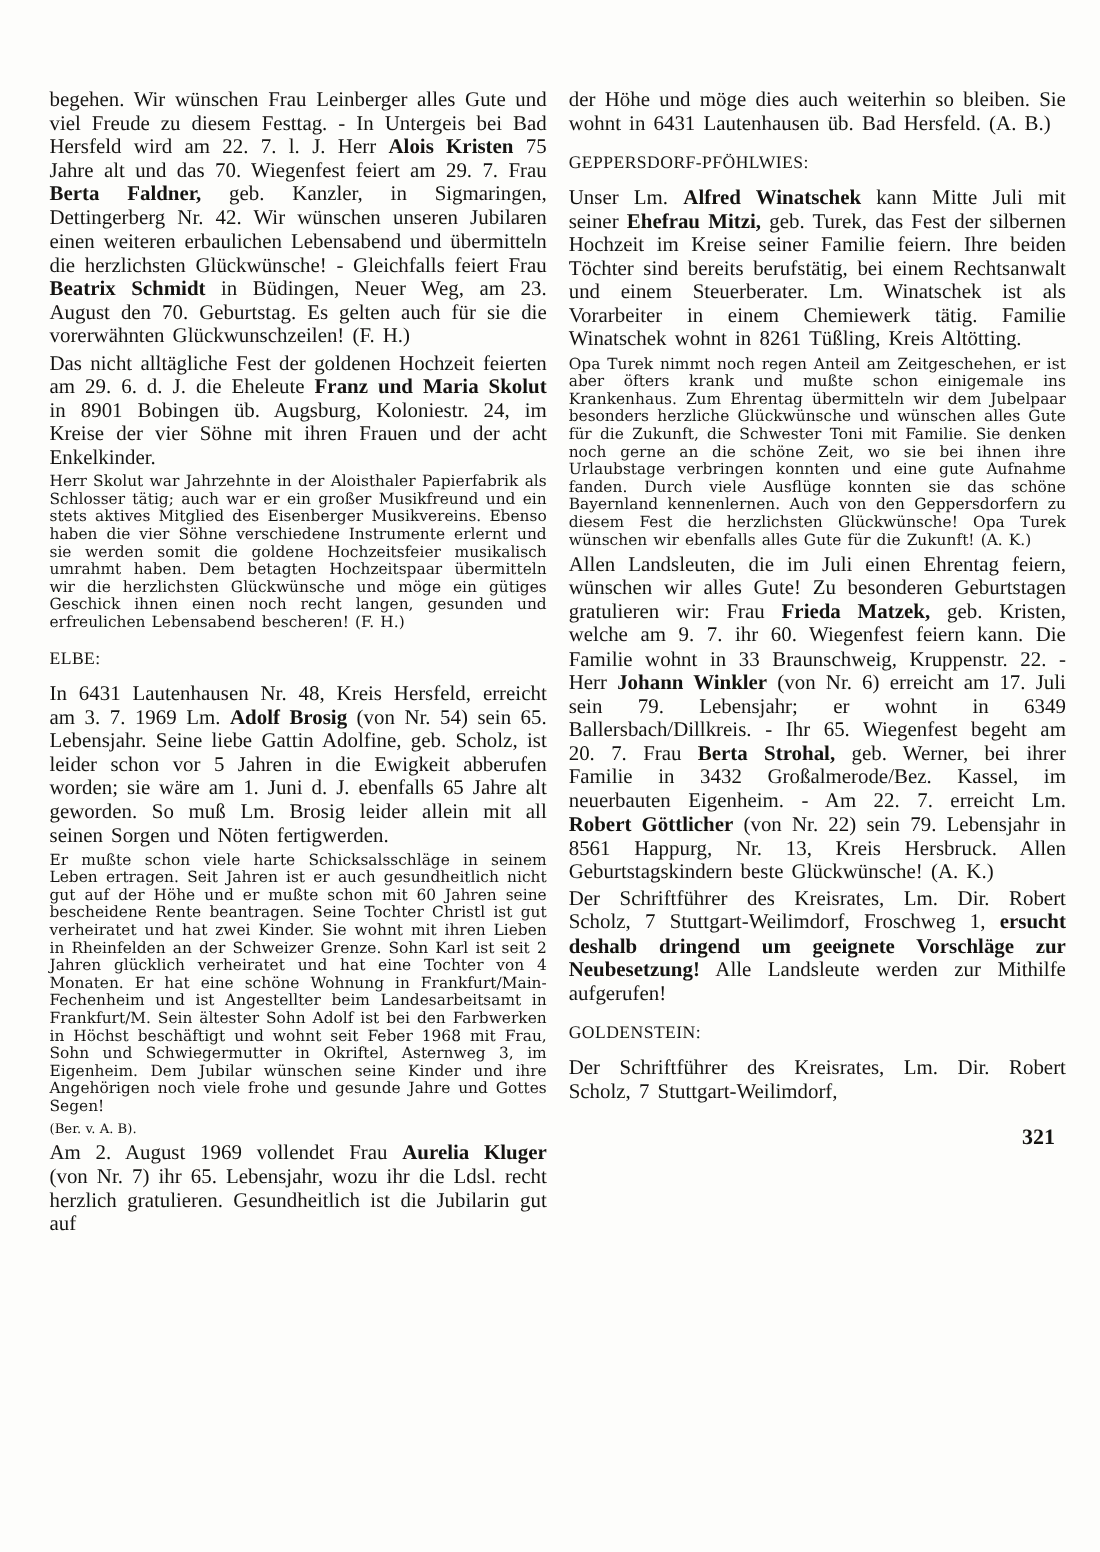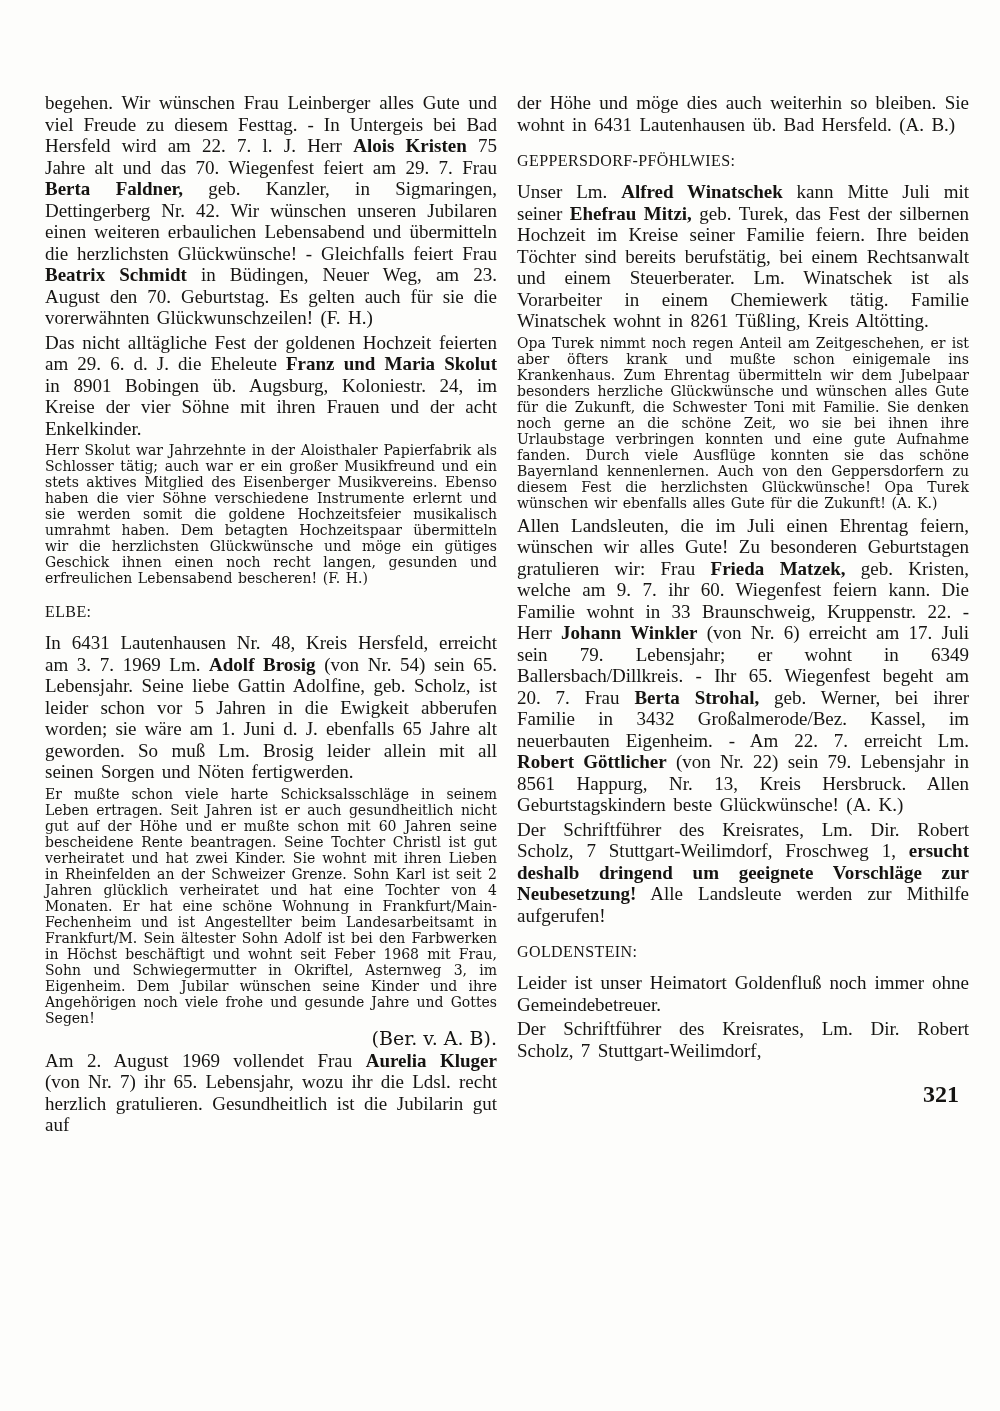--- a/index.html
+++ b/index.html
@@ -11,21 +11,21 @@
     -webkit-font-smoothing: antialiased;
   }
   .page {
     position: relative;
     width: 1000px; height: 1411px;
     background: #fdfdfb;
     overflow: hidden;
   }
   .col {
     position: absolute;
-    top: 92px;
+    top: 80px;
     width: 452px;
   }
   .col-left  { left: 45px; }
   .col-right { left: 517px; }
   p.body {
     font-size: 19px;
     line-height: 21.5px;
     text-align: justify;
     margin: 0 0 3px 0;
     word-spacing: 0.14em;
@@ -33,35 +33,35 @@
   p.small {
     font-family: "DejaVu Serif", serif;
     font-size: 14px;
     line-height: 16px;
     text-align: justify;
     margin: 0 0 4px 0;
     word-spacing: 0.08em;
   }
   p.small-sig {
     font-family: "DejaVu Serif", serif;
-    font-size: 19px;
+    font-size: 12px;
     line-height: 16px;
-    text-align: right;
+    text-align: left;
     margin: 0 0 4px 0;
   }
   h2.sect {
     font-size: 16px;
     line-height: 22px;
     font-weight: normal;
     letter-spacing: 0.4px;
     margin: 15px 0 9px 0;
   }
   .b { font-weight: bold; }
   .pageno {
-    font-size: 24px;
+    font-size: 20px;
     font-weight: bold;
     text-align: right;
     margin-top: 20px;
     padding-right: 10px;
   }
 </style>
 </head>
 <body>
 
 <div class="page">
@@ -97,21 +97,20 @@
     <p class="small">Opa Turek nimmt noch regen Anteil am Zeitgeschehen, er ist aber öfters krank und mußte schon einigemale ins Krankenhaus. Zum Ehrentag übermitteln wir dem Jubelpaar besonders herzliche Glückwünsche und wünschen alles Gute für die Zukunft, die Schwester Toni mit Familie. Sie denken noch gerne an die schöne Zeit, wo sie bei ihnen ihre Urlaubstage verbringen konnten und eine gute Aufnahme fanden. Durch viele Ausflüge konnten sie das schöne Bayernland kennenlernen. Auch von den Geppersdorfern zu diesem Fest die herzlichsten Glückwünsche! Opa Turek wünschen wir ebenfalls alles Gute für die Zukunft! (A. K.)</p>
 
     <p class="body"><span>Allen Landsleuten, die im Juli einen Ehrentag feiern, wünschen wir alles Gute! Zu besonderen Geburtstagen gratulieren wir: Frau </span><span class="b">Frieda Matzek,</span><span> geb. Kristen, welche am 9. 7. ihr 60. Wiegenfest feiern kann. Die Familie wohnt in 33 Braunschweig, Kruppenstr. 22. - Herr </span><span class="b">Johann Winkler</span><span> (von Nr. 6) erreicht am 17. Juli sein 79. Lebensjahr; er wohnt in 6349 Ballersbach/Dillkreis. - Ihr 65. Wiegenfest begeht am 20. 7. Frau </span><span class="b">Berta Strohal,</span><span> geb. Werner, bei ihrer Familie in 3432 Großalmerode/Bez. Kassel, im neuerbauten Eigenheim. - Am 22. 7. erreicht Lm. </span><span class="b">Robert Göttlicher</span><span> (von Nr. 22) sein 79. Lebensjahr in 8561 Happurg, Nr. 13, Kreis Hersbruck. Allen Geburtstagskindern beste Glückwünsche! (A. K.)</span></p>
 
 
 
     <p class="body"><span>Der Schriftführer des Kreisrates, Lm. Dir. Robert Scholz, 7 Stuttgart-Weilimdorf, Froschweg 1, </span><span class="b">ersucht deshalb dringend um geeignete Vorschläge zur Neubesetzung!</span><span> Alle Landsleute werden zur Mithilfe aufgerufen!</span></p>
 
     <h2 class="sect">GOLDENSTEIN:</h2>
 
-    <p class="body">Leider ist unser Heimatort Goldenfluß noch immer ohne Gemeindebetreuer.</p>
 
     <p class="body">Der Schriftführer des Kreisrates, Lm. Dir. Robert Scholz, 7 Stuttgart-Weilimdorf,</p>
 
     <div class="pageno">321</div>
 
   </div>
 
 </div>
 
 </body></html>

